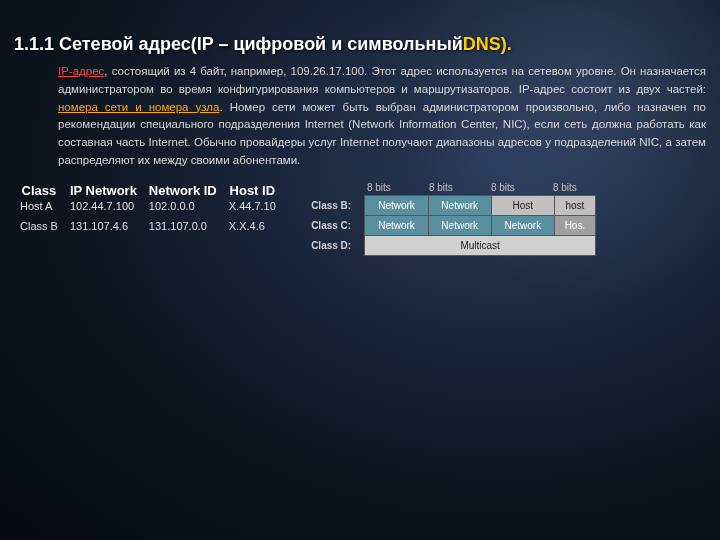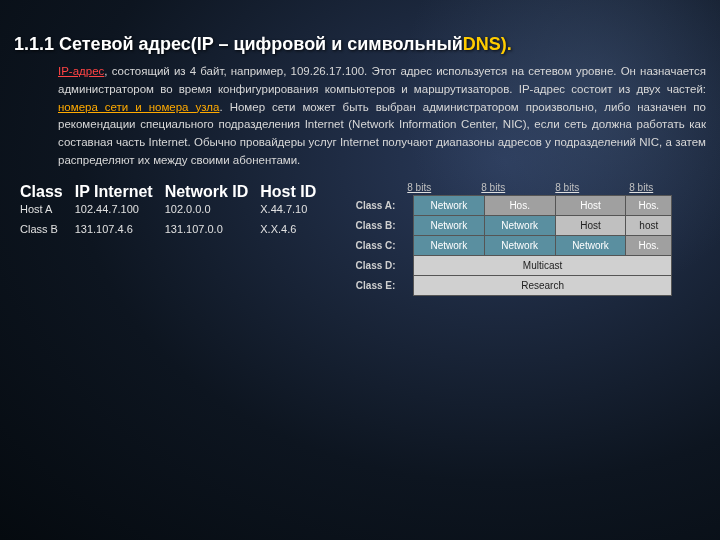--- a/index.html
+++ b/index.html
@@ -85,21 +85,21 @@
       color: #d0d0d0;
       border-collapse: collapse;
       width: 100%;
     }
 
     .left-table table th {
       color: #ffffff;
       font-weight: bold;
       text-align: center;
       padding: 1px 6px;
-      font-size: 16px;
+      font-size: 13px;
     }
 
     .left-table table td {
       padding: 1px 6px;
       font-size: 11px;
     }
 
     .left-table table tr.class-a td { color: #e0e0e0; }
     .left-table table tr.class-b td { color: #e0e0e0; }
     .left-table table tr.class-c td { color: #e0e0e0; }
@@ -142,24 +142,23 @@
     .cell-research { background: #d0d0d0; color: #222; }
 
     .right-wrapper {
       display: flex;
       flex-direction: column;
     }
 
     .bits-row {
       display: flex;
       justify-content: flex-end;
-      gap: 12px;
+      gap: 0;
       margin-bottom: 2px;
       padding-left: 50px;
-      text-decoration: underline;
     }
 
     .bit-label {
       width: 62px;
       text-align: center;
       font-size: 10px;
       color: #c0c0c0;
     }
   </style>
 </head>
@@ -178,21 +177,21 @@
     <span class="highlight-red">IP-адрес</span><span>, состоящий из 4 байт, например, 109.26.17.100. Этот адрес используется на сетевом уровне. Он назначается администратором во время конфигурирования компьютеров и маршрутизаторов. IP-адрес состоит из двух частей: </span><span class="highlight-orange">номера сети и номера узла</span><span>. Номер сети может быть выбран администратором произвольно, либо назначен по рекомендации специального подразделения Internet (Network Information Center, NIC), если сеть должна работать как составная часть Internet. Обычно провайдеры услуг Internet получают диапазоны адресов у подразделений NIC, а затем распределяют их между своими абонентами.</span>
   </div>
 
   <div class="bottom-section">
 
     <div class="left-table">
       <table>
         <thead>
           <tr>
             <th>Class</th>
-            <th>IP Internet</th>
+            <th>IP Network</th>
             <th>Network ID</th>
             <th>Host ID</th>
           </tr>
         </thead>
         <tbody>
           <tr class="class-a">
             <td>Host A</td>
             <td>102.44.7.100</td>
             <td>102.0.0.0</td>
             <td>X.44.7.10</td>
@@ -217,27 +216,20 @@
       <div class="bits-row">
         <span class="bit-label">8 bits</span>
         <span class="bit-label">8 bits</span>
         <span class="bit-label">8 bits</span>
         <span class="bit-label">8 bits</span>
       </div>
       <div class="right-table">
         <table>
           <tbody>
 
-            <tr>
-              <td class="cell-label">Class A:</td>
-              <td class="cell-network">Network</td>
-              <td class="cell-host">Hos.</td>
-              <td class="cell-host">Host</td>
-              <td class="cell-host">Hos.</td>
-            </tr>
 
             <tr>
               <td class="cell-label">Class B:</td>
               <td class="cell-network">Network</td>
               <td class="cell-network">Network</td>
               <td class="cell-host2">Host</td>
               <td class="cell-host2">host</td>
             </tr>
 
             <tr>
@@ -246,23 +238,19 @@
               <td class="cell-network">Network</td>
               <td class="cell-network">Network</td>
               <td class="cell-host">Hos.</td>
             </tr>
 
             <tr>
               <td class="cell-label">Class D:</td>
               <td class="cell-multicast" colspan="4">Multicast</td>
             </tr>
 
-            <tr>
-              <td class="cell-label">Class E:</td>
-              <td class="cell-research" colspan="4">Research</td>
-            </tr>
           </tbody>
         </table>
       </div>
     </div>
 
   </div>
 </div>
 
 </body></html>

